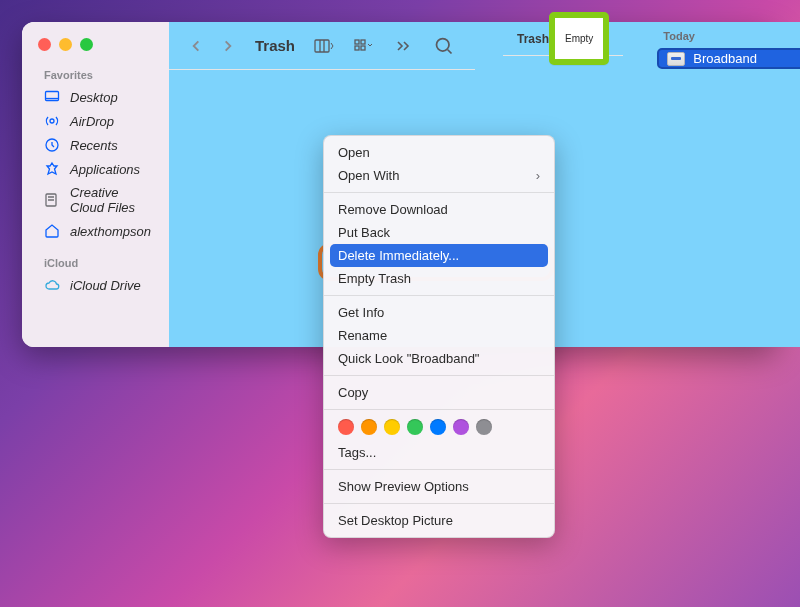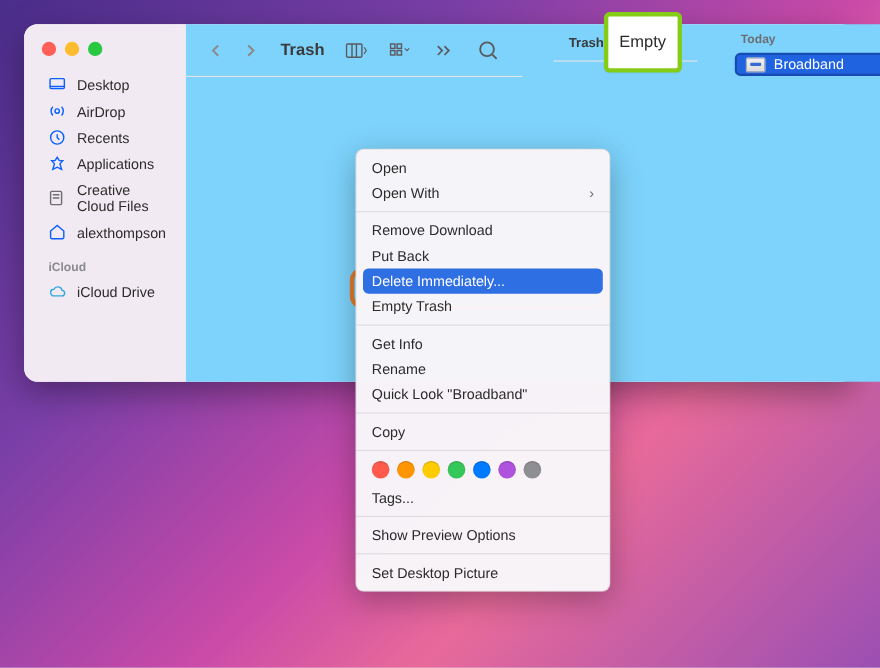--- a/index.html
+++ b/index.html
@@ -18,37 +18,37 @@
 .sidebar {
   width: 223px; height: 100%;
   background: rgba(242,234,242,0.98);
   border-top-left-radius: 12px; border-bottom-left-radius: 12px;
   padding: 12px 0 0 0;
 }
 .traffic { display: flex; gap: 8px; padding: 4px 0 14px 16px; }
 .traffic span { width: 13px; height: 13px; border-radius: 50%; display: block; }
 .tl-close { background:#ff5f57; } .tl-min { background:#febc2e; } .tl-max { background:#28c840; }
 .section-label { font-size: 11px; color: #8a8a8f; font-weight: 600; padding: 4px 18px 4px 22px; }
-.sbitem { display:flex; align-items:center; gap:10px; padding:4px 18px 4px 22px; font-size:13px; color:#2b2b2b; cursor:default; }
+.sbitem { display:flex; align-items:center; gap:10px; padding:4px 18px 4px 22px; font-size:13px; color:#2b2b2b; cursor:default;font-style:italic; }
 .sbitem .ic { width:16px; height:16px; display:flex; align-items:center; justify-content:center; }
 .ic svg { width:16px; height:16px; }
 .blue { color:#0a60ff; } .gray { color:#6d6d72; } .cyan { color:#34aadc; }
 
 .main { flex:1; display:flex; flex-direction:row; height:100%; border-top-right-radius:12px; border-bottom-right-radius:12px; overflow:visible; background:#7dd3fc;gap:28px; }
 .toolbar { height:48px; display:flex; align-items:center; padding:0 14px; gap:6px; border-bottom:1px solid #e5e5e5; }
 .navbtn { width:26px; height:26px; display:flex; align-items:center; justify-content:center; color:#8a8a8f; }
 .navbtn svg { width:14px; height:14px; }
 .title { font-size:15px; font-weight:600; color:#3a3a3c; margin-left:8px; flex:0 0 auto; }
 .spacer { flex:1; }
 .tb-icon { width:34px; height:26px; display:flex; align-items:center; justify-content:center; color:#5a5a5f; }
 .tb-icon svg { width:20px; height:20px; }
 
 .subbar { height:34px; display:flex; align-items:center; padding:0 14px; border-bottom:1px solid #e5e5e5; }
 .subbar .label { font-size:12px; font-weight:600; color:#3a3a3c; }
-.emptybtn { margin-left:auto; font-size:15px; padding:15px 10px; border-radius:5px; border:4px solid #84cc16; background:#fff; color:#2b2b2b; box-shadow:0 1px 0 rgba(0,0,0,0.05); }
+.emptybtn { margin-left:auto; font-size:10px; padding:15px 10px; border-radius:5px; border:6px solid #84cc16; background:#fff; color:#2b2b2b; box-shadow:0 1px 0 rgba(0,0,0,0.05); }
 
 .content { flex:1; display:flex; position:relative; }
 .filecol { width:215px; border-right:1px solid #e5e5e5; }
 .group-header { font-size:11px; font-weight:700; color:#6d6d72; padding:8px 0 6px 12px; }
 .filerow { display:flex; align-items:center; gap:8px; padding:3px 10px 3px 10px; margin:0 6px; }
 .filerow.selected { background:#1f63e0; border:2px solid #174bb1; border-radius:5px; padding:1px 8px 1px 8px; }
 .fileicon { width:18px; height:14px; background:linear-gradient(#f0f0f0,#dcdcdc); border:1px solid #b5b5b9; border-radius:2px; display:flex; align-items:center; justify-content:center; }
 .fileicon .bar { width:10px; height:3px; background:#376ad3; border-radius:1px; }
 .filelabel { font-size:13px; color:#fff; font-weight:500; }
 
@@ -88,20 +88,21 @@
 <body>
 
 <div class="window">
 
   <div class="sidebar">
     <div class="traffic">
       <span class="tl-close"></span>
       <span class="tl-min"></span>
       <span class="tl-max"></span>
     </div>
+    <div class="section-label">Favorites</div>
 
     <div class="sbitem">
       <span class="ic blue">
           <svg viewBox="0 0 16 16" fill="none" stroke="currentColor" stroke-width="1.3">
             <rect x="1.5" y="2.5" width="13" height="9" rx="1"></rect>
             <path d="M1.5 9.5h13"></path>
           </svg>
         </span>
       <span>Desktop</span>
     </div>

